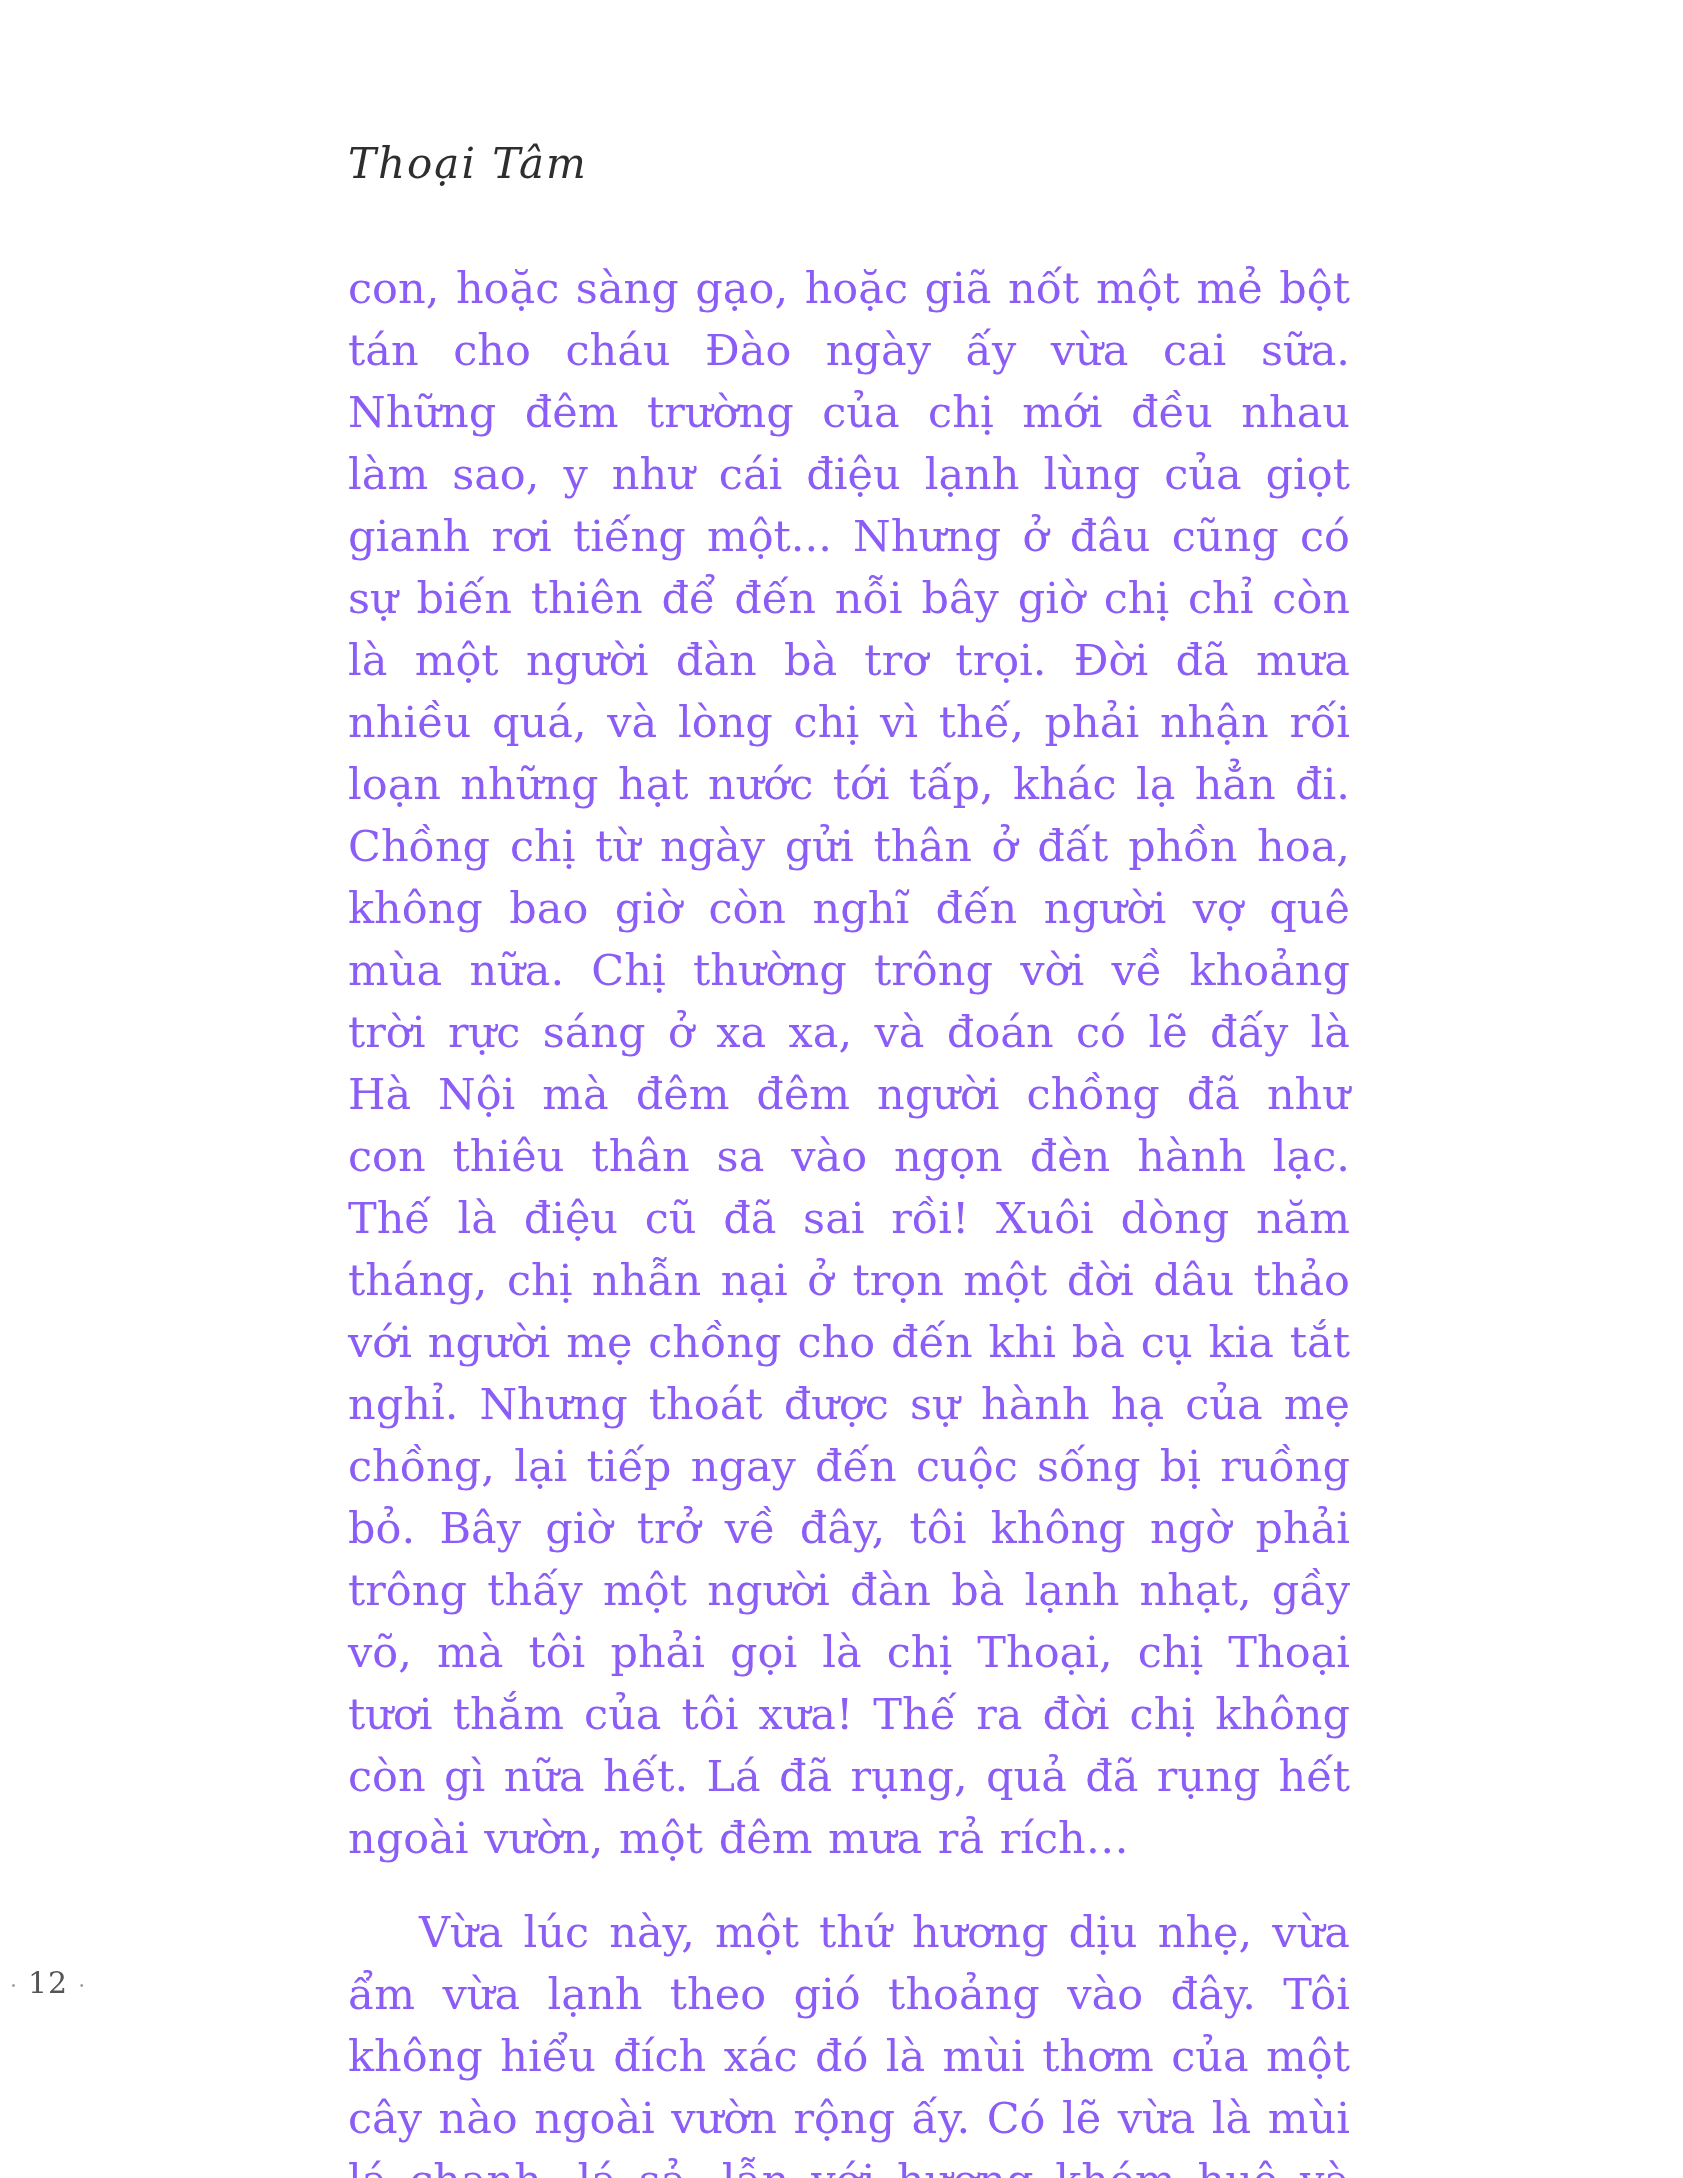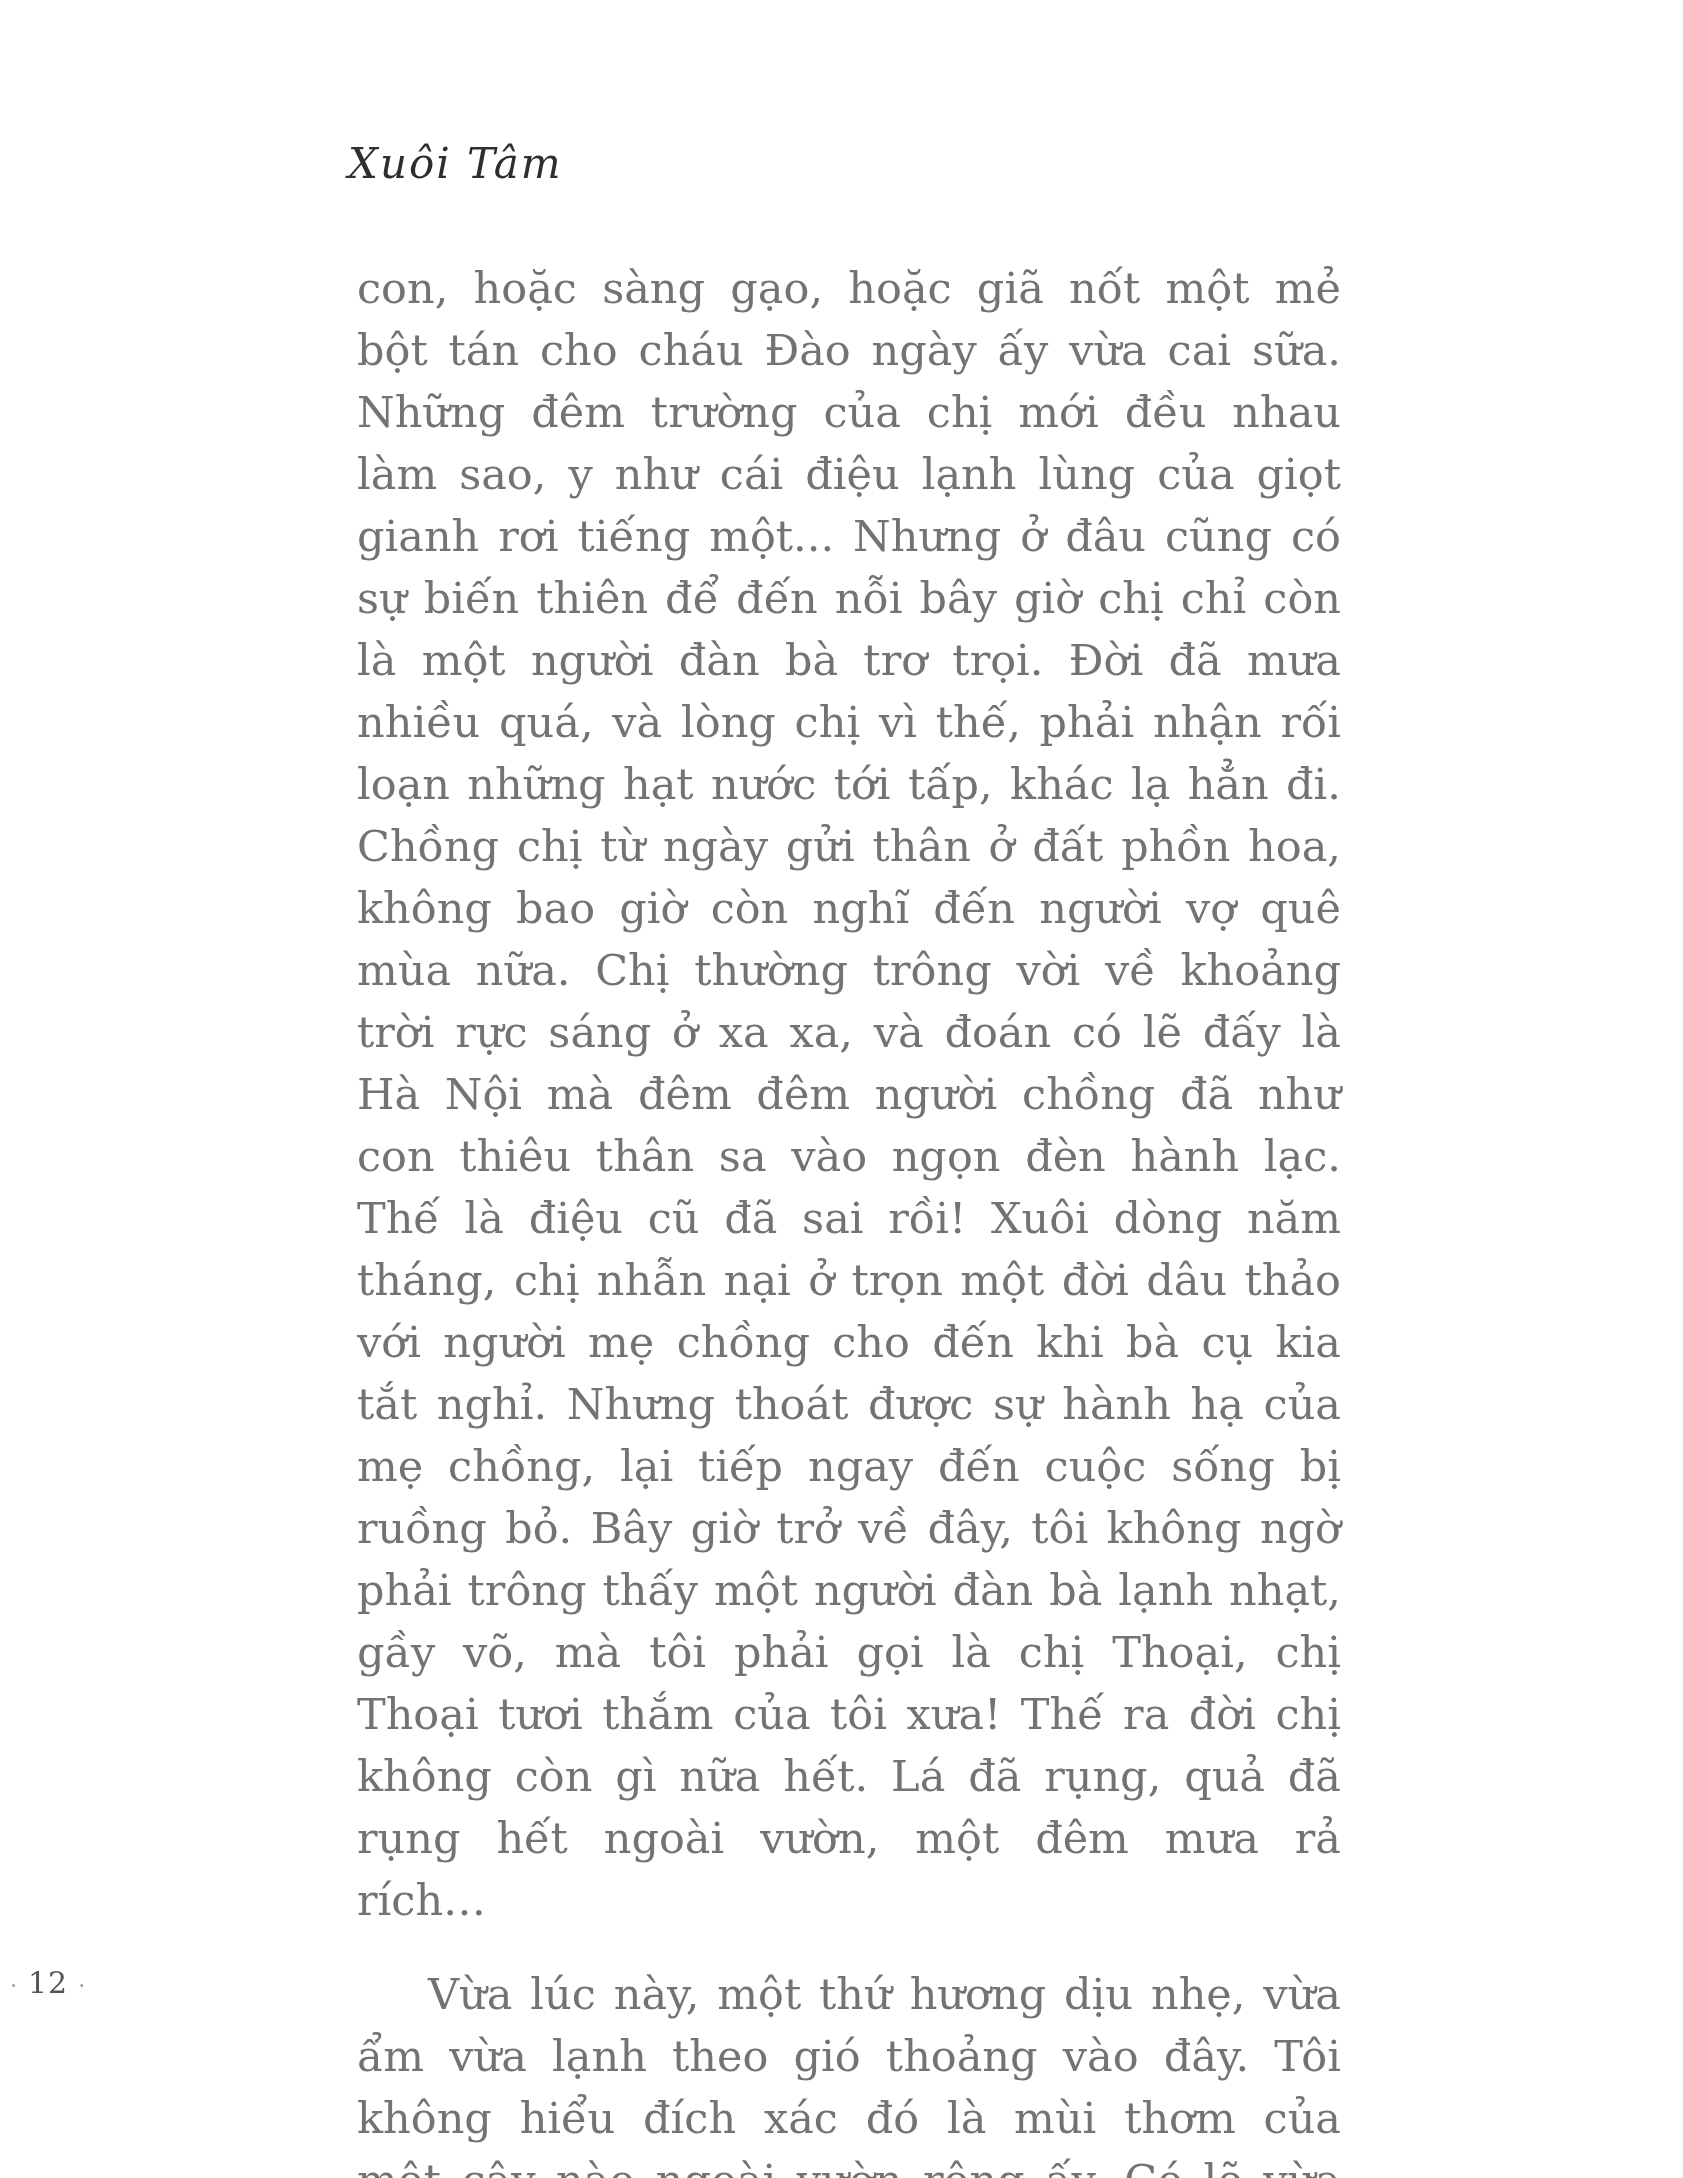--- a/index.html
+++ b/index.html
@@ -25,26 +25,26 @@
   }
   .author {
     font-family: "DejaVu Serif", "Liberation Serif", serif;
     font-style: italic;
     font-size: 42px;
     letter-spacing: 2px;
     color: #2e2e2e;
     margin: 0 0 69px 0;
   }
   .body-text p {
-    margin: 9px;
+    margin: 0;
     font-size: 43px;
     line-height: 62px;
     text-align: justify;
     text-justify: inter-word;
-    color: #737373;
+    color: #8b5cf6;
     word-spacing: 2px;
   }
   .body-text p.para-first {
     text-indent: 0;
   }
   .body-text p.para-indent {
     text-indent: 71px;
     margin-top: 32px;
   }
   .footer {
@@ -64,21 +64,21 @@
     padding: 0 10px;
   }
 </style>
 </head>
 <body>
 
 <div class="page">
 
   <div class="content">
 
-    <div class="author">Xuôi Tâm</div>
+    <div class="author">Thoại Tâm</div>
 
     <div class="body-text">
       <p class="para-first">con, hoặc sàng gạo, hoặc giã nốt một mẻ bột tán cho cháu Đào ngày ấy vừa cai sữa. Những đêm trường của chị mới đều nhau làm sao, y như cái điệu lạnh lùng của giọt gianh rơi tiếng một... Nhưng ở đâu cũng có sự biến thiên để đến nỗi bây giờ chị chỉ còn là một người đàn bà trơ trọi. Đời đã mưa nhiều quá, và lòng chị vì thế, phải nhận rối loạn những hạt nước tới tấp, khác lạ hẳn đi. Chồng chị từ ngày gửi thân ở đất phồn hoa, không bao giờ còn nghĩ đến người vợ quê mùa nữa. Chị thường trông vời về khoảng trời rực sáng ở xa xa, và đoán có lẽ đấy là Hà Nội mà đêm đêm người chồng đã như con thiêu thân sa vào ngọn đèn hành lạc. Thế là điệu cũ đã sai rồi! Xuôi dòng năm tháng, chị nhẫn nại ở trọn một đời dâu thảo với người mẹ chồng cho đến khi bà cụ kia tắt nghỉ. Nhưng thoát được sự hành hạ của mẹ chồng, lại tiếp ngay đến cuộc sống bị ruồng bỏ. Bây giờ trở về đây, tôi không ngờ phải trông thấy một người đàn bà lạnh nhạt, gầy võ, mà tôi phải gọi là chị Thoại, chị Thoại tươi thắm của tôi xưa! Thế ra đời chị không còn gì nữa hết. Lá đã rụng, quả đã rụng hết ngoài vườn, một đêm mưa rả rích…</p>
       <p class="para-indent">Vừa lúc này, một thứ hương dịu nhẹ, vừa ẩm vừa lạnh theo gió thoảng vào đây. Tôi không hiểu đích xác đó là mùi thơm của một cây nào ngoài vườn rộng ấy. Có lẽ vừa là mùi lá chanh, lá sả, lẫn với hương khóm huệ và những quả ổi chín đào.</p>
     </div>
 
   </div>
 
   <div class="footer">
     <span class="dot">·</span><span>12</span><span class="dot">·</span>

